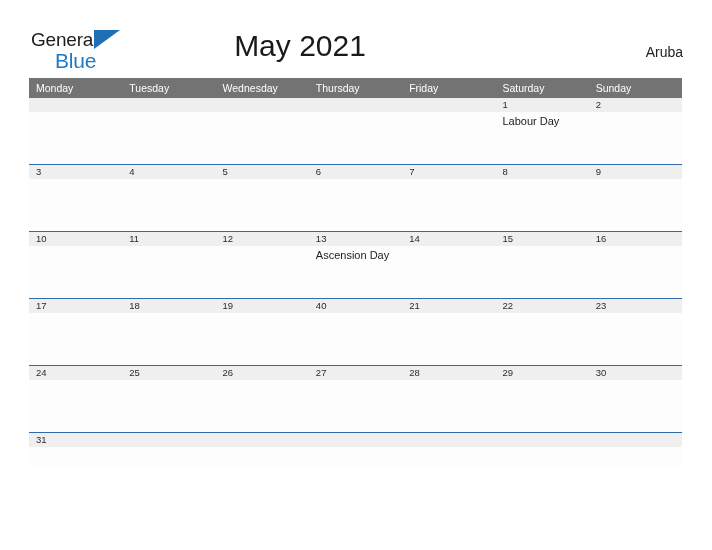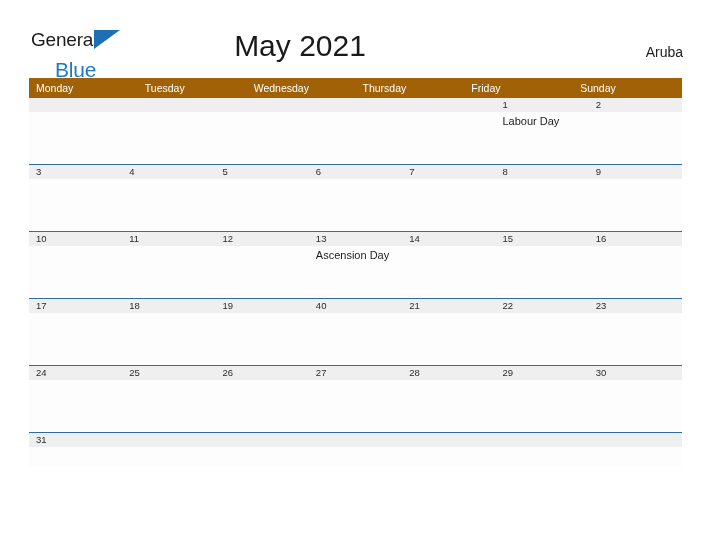--- a/index.html
+++ b/index.html
@@ -43,21 +43,21 @@
     top: 0;
     font-size: 19px;
     letter-spacing: -0.2px;
     color: #1c1c1c;
     font-family: "Liberation Sans", sans-serif;
     line-height: 24px;
   }
   .logo-blue {
     position: absolute;
     left: 24px;
-    top: 30px;
+    top: 21px;
     font-size: 21px;
     letter-spacing: -0.2px;
     color: #1f7ac4;
     font-family: "Liberation Sans", sans-serif;
     line-height: 24px;
   }
   .logo-flag {
     position: absolute;
     left: 63px;
     top: 2px;
@@ -94,21 +94,21 @@
     position: absolute;
     left: 29px;
     top: 78px;
     width: 653px;
   }
 
   .weekday-row {
     display: flex;
     width: 653px;
     height: 20px;
-    background: #a16207;
+    background: #737373;
   }
   .weekday-cell {
     flex: 1 1 0;
     color: #ffffff;
     font-size: 10.5px;
     line-height: 20px;
     padding-left: 7px;
     box-sizing: border-box;
     font-family: "Liberation Sans", sans-serif;
     white-space: nowrap;
@@ -182,20 +182,21 @@
   </div>
 
   <div class="calendar">
 
     <div class="weekday-row">
       <div class="weekday-cell">Monday</div>
       <div class="weekday-cell">Tuesday</div>
       <div class="weekday-cell">Wednesday</div>
       <div class="weekday-cell">Thursday</div>
       <div class="weekday-cell">Friday</div>
+      <div class="weekday-cell">Saturday</div>
       <div class="weekday-cell">Sunday</div>
     </div>
 
     <div class="week-row">
       <div class="date-strip">
         <div class="date-cell"></div>
         <div class="date-cell"></div>
         <div class="date-cell"></div>
         <div class="date-cell"></div>
         <div class="date-cell"></div>

